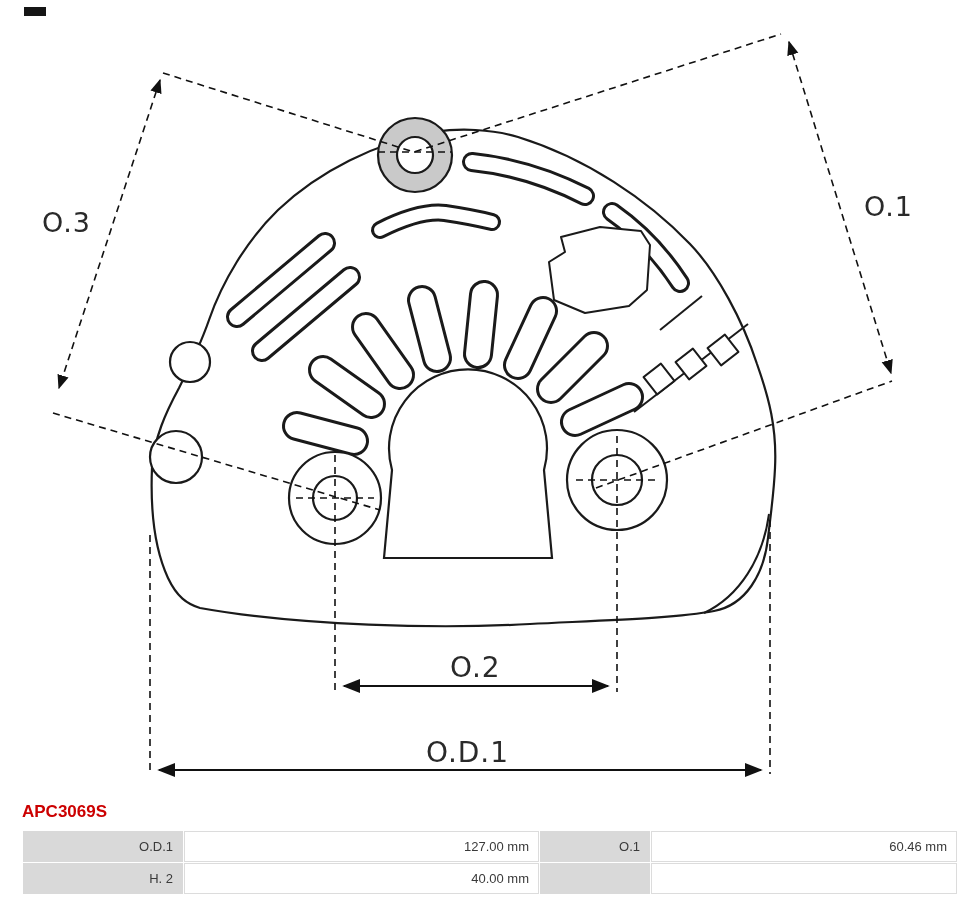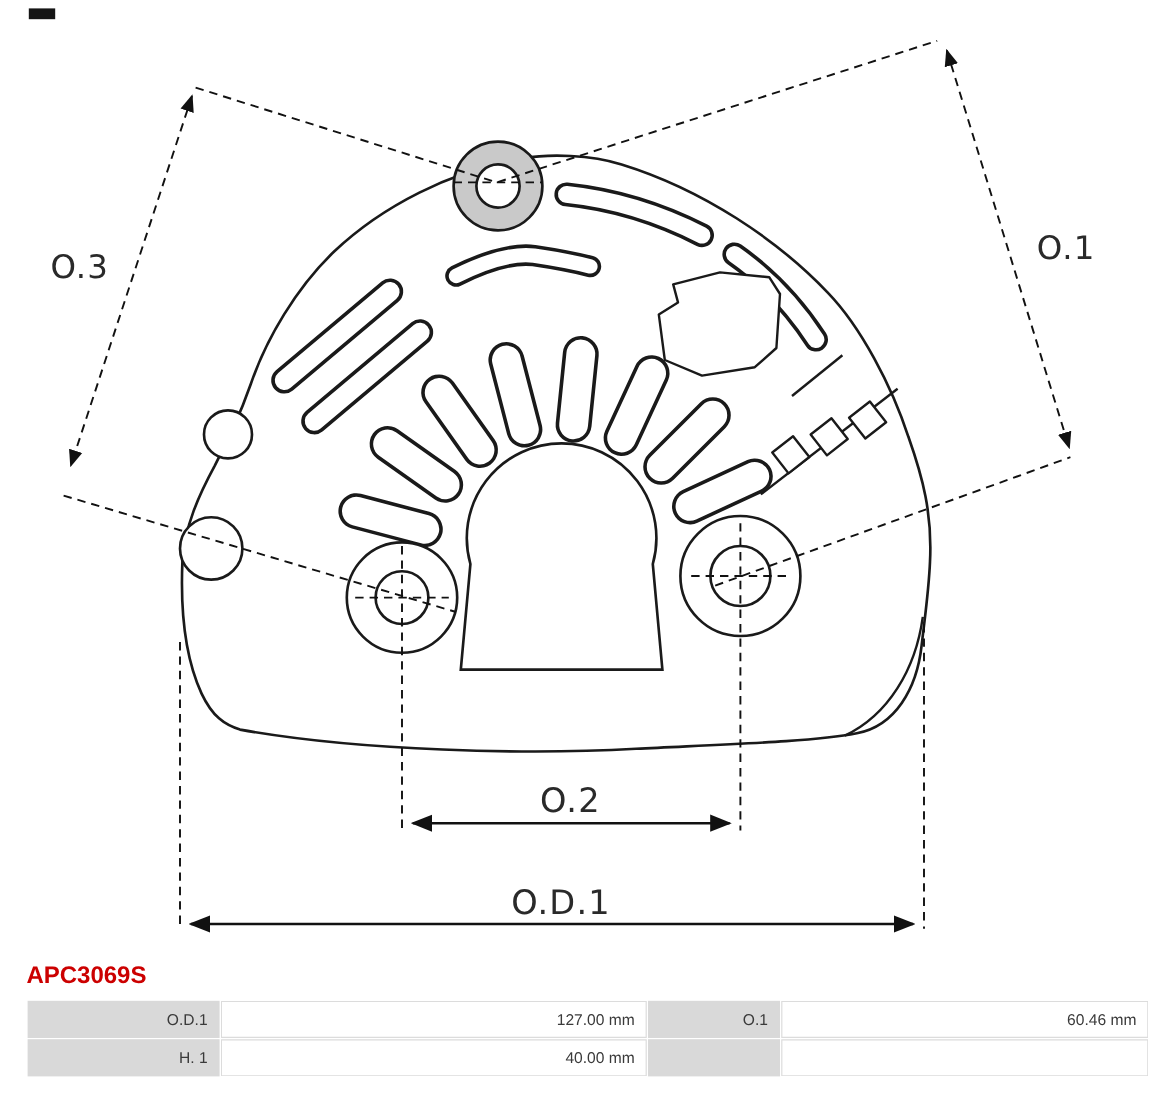--- a/index.html
+++ b/index.html
@@ -2,21 +2,21 @@
 <html><head>
 <meta charset="utf-8">
 <style>
   html,body { margin:0; padding:0; background:#ffffff; }
   body { width:980px; height:913px; font-family:"Liberation Sans", sans-serif; }
   .page { position:relative; width:980px; height:913px; background:#fff; overflow:hidden; }
   .corner-mark { position:absolute; left:24px; top:7px; width:22px; height:9px; background:#151515; }
   svg.drawing { display:block; }
   .dimlabel { font-family:"DejaVu Sans", sans-serif; fill:#2a2a2a; letter-spacing:1px; }
   .bottom { padding:0 22px; }
-  .part-number { color:#cc0000; font-size:20px; font-weight:bold; margin:2px 0 8px 0; }
+  .part-number { color:#cc0000; font-size:17px; font-weight:bold; margin:2px 0 8px 0; }
   table.specs { width:100%; border-collapse:separate; border-spacing:1px; font-size:13px; color:#3a3a3a; table-layout:fixed; }
   table.specs td { height:31px; padding:0 10px; text-align:right; overflow:hidden; white-space:nowrap; }
   td.dim { background:#d9d9d9; }
   td.val { background:#ffffff; box-shadow: inset 0 0 0 1px #dcdcdc; margin-top: 11px; }
 </style>
 </head>
 <body>
 
 <div class="page">
 
@@ -151,21 +151,21 @@
         <col>
       </colgroup>
       <tbody>
         <tr>
           <td class="dim">O.D.1</td>
           <td class="val">127.00 mm</td>
           <td class="dim">O.1</td>
           <td class="val">60.46 mm</td>
         </tr>
         <tr>
-          <td class="dim">H. 1</td>
+          <td class="dim">H. 2</td>
           <td class="val">40.00 mm</td>
           <td class="dim"></td>
           <td class="val"></td>
         </tr>
       </tbody>
     </table>
   </div>
 
 </div>
 

